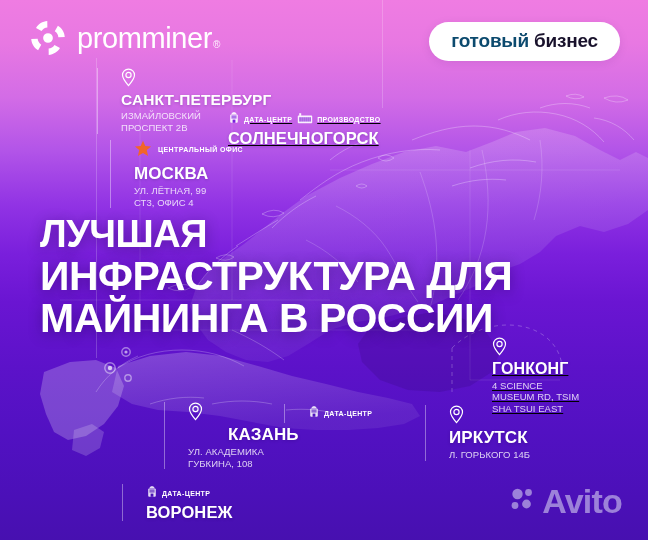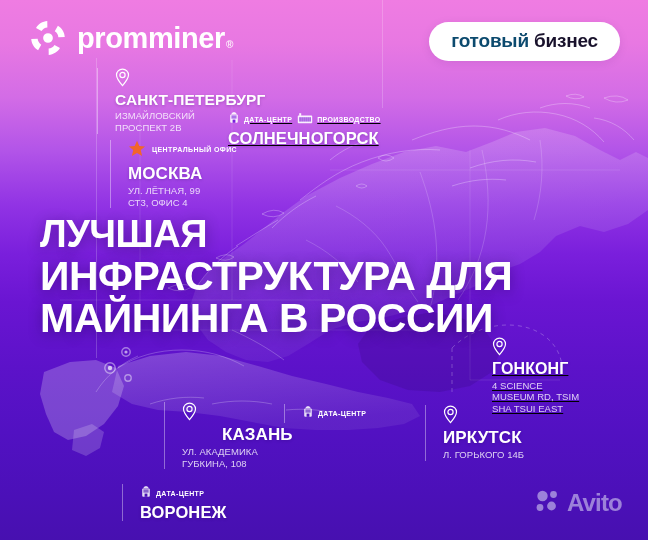--- a/index.html
+++ b/index.html
@@ -42,21 +42,21 @@
 
   
   .logo-wrap{
     position:absolute; left:30px; top:20px;
     display:flex; align-items:center; gap:11px;
   }
   .logo-mark{ width:36px; height:36px; flex:0 0 36px; }
   .logo-text{
     color:#fff;
     font-size:29px;
-    font-weight:700;
+    font-weight:400;
     letter-spacing:-0.4px;
     line-height:1;
     position:relative;
     font-family:"Liberation Sans", sans-serif;
   }
   .logo-reg{
     font-size:10px;
     vertical-align:baseline;
     margin-left:1px;
     opacity:.9;
@@ -73,21 +73,21 @@
     letter-spacing:-0.2px;
     white-space:nowrap;
     box-shadow:0 2px 10px rgba(60,0,110,.10);
   }
   .badge .b1{ color:#0c4a6e; }
   .badge .b2{ color:#18112b; }
 
   
   .loc{
     position:absolute;
-    padding-left:17px;
+    padding-left:23px;
     border-left:1px solid rgba(255,255,255,.38);
   }
   .loc.noline{ border-left:none; padding-left:0;text-decoration:underline; }
   .loc .tagrow{
     display:flex; align-items:center; gap:5px;
     margin-bottom:1px;
   }
   .loc .tag{
     display:flex; align-items:center; gap:4px;
   }
@@ -145,21 +145,21 @@
   .headline .l3{ display:block; font-size:41px;}
 
   
   .avito{
     position:absolute; right:26px; bottom:22px;
     display:flex; align-items:center; gap:7px;
     opacity:.62;
   }
   .avito-text{
     color:#cfc6ef;
-    font-size:24px;
+    font-size:34px;
     font-weight:700;
     letter-spacing:-0.8px;
     line-height:1;
   }
 </style>
 </head>
 <body>
 
 <div id="banner">
 

